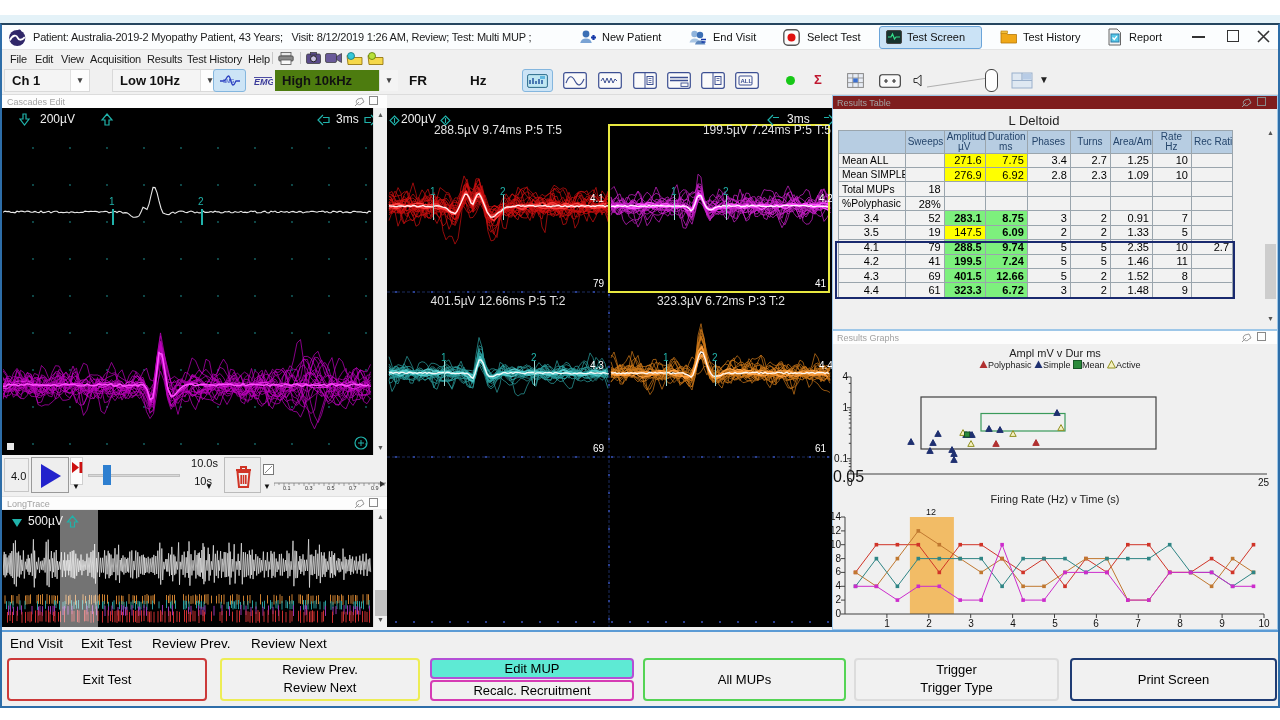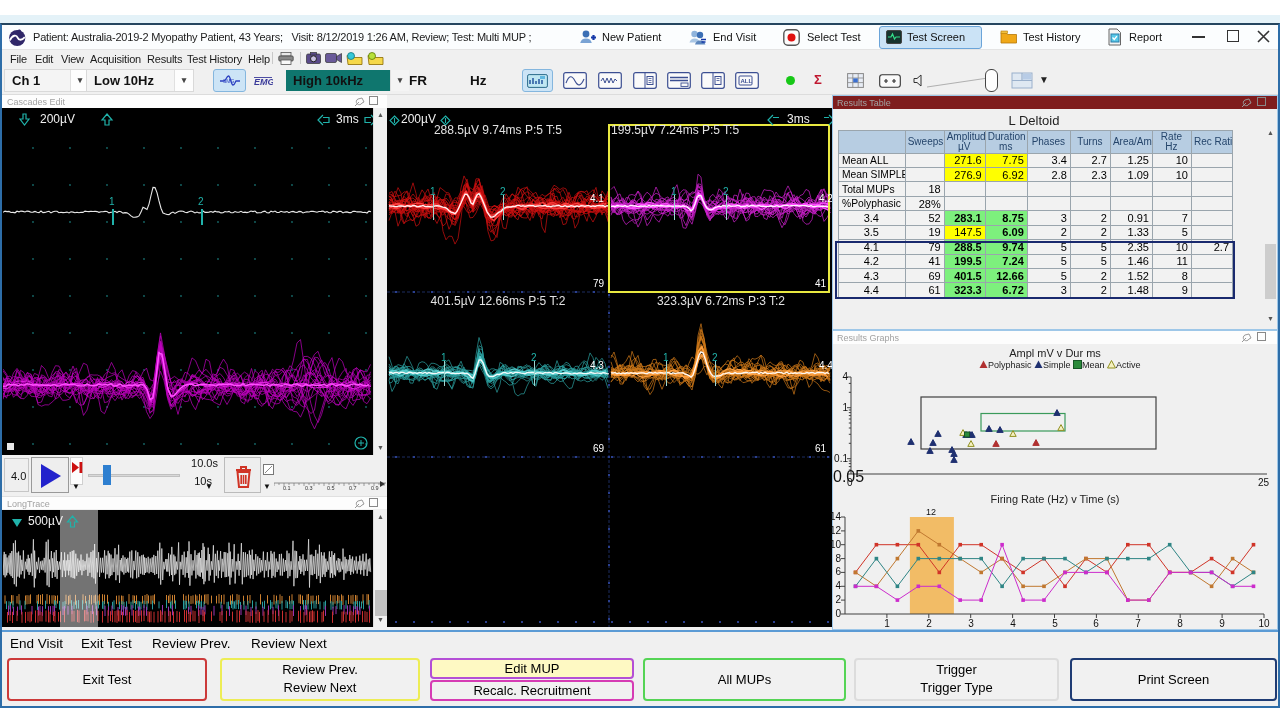--- a/index.html
+++ b/index.html
@@ -110,32 +110,32 @@
   <circle cx="5" cy="4" r="3.5" fill="#35c8d8" stroke="#11737f" stroke-width="0.8"></circle>
  </svg>
  <svg style="left:365px;top:2px" width="17" height="13" viewBox="0 0 17 13">
   <path d="M1 3.5 h5 l1.5 2 h8.5 v7 h-14 z" fill="#f5d84a" stroke="#8a6a00" stroke-width="0.8"></path>
   <circle cx="5" cy="4" r="3.5" fill="#b8e03a" stroke="#5a7a00" stroke-width="0.8"></circle>
  </svg>
 </div>
 
 <div class="abs" style="left:0;top:41px;width:1276px;height:29px;background:#f0f0f0;border-bottom:1px solid #dcdcdc">
  <div class="combo-ch" style="left:2px;width:86px">Ch 1<div class="chv">▾</div></div>
- <div class="combo-ch" style="left:84px;width:108px">Low 10Hz<div class="chv">▾</div></div>
+ <div class="combo-ch" style="left:110px;width:108px">Low 10Hz<div class="chv">▾</div></div>
  <div class="tbtn hl" style="left:211px;width:33px">
    <svg style="left:5px;top:4px" width="22" height="13" viewBox="0 0 22 13">
           <path d="M1 7 h4 c2 0 2.5 -5 4.5 -5 s2.5 9 4.5 9 s2.5 -4 3 -4 h4" stroke="#2a3fc0" stroke-width="1.3" fill="none"></path>
           <text x="4" y="9" font-size="5" fill="#2a3fc0">SMG</text>
         </svg>
  </div>
  <svg style="left:251px;top:10px" width="20" height="11" viewBox="0 0 20 11">
         <text x="1" y="9" font-size="9" font-style="italic" fill="#3a3a9a" font-weight="bold" font-family="Liberation Sans">EMG</text>
         <path d="M1 1.5 h18" stroke="#3a3a9a" stroke-width="0.9"></path>
       </svg>
- <div class="combo-ch" style="left:283px;width:125px;background:#0f766e;border-color:#f0f0f0">High 10kHz<div class="chv" style="background:#f4f4f4">▾</div></div>
+ <div class="combo-ch" style="left:272px;width:125px;background:#4d7c0f;border-color:#f0f0f0">High 10kHz<div class="chv" style="background:#f4f4f4">▾</div></div>
  <div class="abs" style="left:407px;top:7px;font-size:13.5px;font-weight:bold;color:#111">FR</div>
  <div class="abs" style="left:468px;top:7px;font-size:13.5px;font-weight:bold;color:#111">Hz</div>
  <div class="tbtn hl" style="left:520px;width:31px">
   <svg style="left:4px;top:4px" width="21" height="14" viewBox="0 0 21 14">
    <rect x="0.6" y="0.6" width="19.8" height="12.8" rx="1.5" fill="#bfe6f2" stroke="#2a6a8a"></rect>
    <path d="M3 10 v-4 M6 10 v-6 M9 10 v-3 M12 10 v-5 M15 10 v-4" stroke="#1a4a9a" stroke-width="1.4"></path>
    <rect x="13" y="2" width="5" height="3" fill="#60b8e0"></rect>
   </svg>
  </div>
 <svg class="icb" style="left:561px" width="24" height="17" viewBox="0 0 24 17">
@@ -690,21 +690,21 @@
         <path d="M5.5 1 L10 5.5 L5.5 10 L1 5.5 z M5.5 3 v5" fill="none" stroke="#20b2aa" stroke-width="1.1"></path>
       </svg>
   <div class="scale-lbl" style="left:400px;top:4px">3ms</div>
   <svg style="left:380px;top:6px" width="13" height="12" viewBox="0 0 13 12">
         <path d="M6 1 l-5 5 5 5 M6 3.5 h6" fill="none" stroke="#20b2aa" stroke-width="1.2"></path>
       </svg>
   <svg style="left:436px;top:6px" width="13" height="12" viewBox="0 0 13 12">
         <path d="M6 1 l5 5 -5 5 M6 3.5 h-5" fill="none" stroke="#20b2aa" stroke-width="1.2"></path>
       </svg>
   <div class="qlbl" style="left:0;top:15px;width:222px;text-align:center">288.5µV 9.74ms P:5 T:5</div>
-  <div class="qlbl" style="left:224px;top:15px;width:220px;text-align:left">199.5µV 7.24ms P:5 T:5</div>
+  <div class="qlbl" style="left:224px;top:15px;width:220px;text-align:right">199.5µV 7.24ms P:5 T:5</div>
   <div class="qlbl" style="left:0;top:186px;width:222px;text-align:center">401.5µV 12.66ms P:5 T:2</div>
   <div class="qlbl" style="left:224px;top:186px;width:220px;text-align:center">323.3µV 6.72ms P:3 T:2</div>
   <div class="wlbl" style="left:203px;top:85px">4.1</div>
   <div class="wlbl" style="left:432px;top:85px">4.2</div>
   <div class="wlbl" style="left:203px;top:252px">4.3</div>
   <div class="wlbl" style="left:432px;top:252px">4.4</div>
   <div class="wlbl" style="left:206px;top:170px">79</div>
   <div class="wlbl" style="left:428px;top:170px">41</div>
   <div class="wlbl" style="left:206px;top:335px">69</div>
   <div class="wlbl" style="left:428px;top:335px">61</div>
@@ -1081,21 +1081,21 @@
   <div class="abs" style="left:79px;top:4px;font-size:13.5px;color:#000">Exit Test</div>
   <div class="abs" style="left:150px;top:4px;font-size:13.5px;color:#000">Review Prev.</div>
   <div class="abs" style="left:249px;top:4px;font-size:13.5px;color:#000">Review Next</div>
 </div>
 <div class="abs" style="left:0;top:631px;width:1276px;height:50px;background:#f0f0f0">
   <div class="btm-btn" style="left:5px;top:2px;width:200px;height:43px;border:2px solid #cc3a3a;line-height:40px">Exit Test</div>
   <div class="btm-btn" style="left:218px;top:2px;width:200px;height:43px;border:2px solid #eded55">
     <div style="margin-top:2px">Review Prev.</div>
         <div style="margin-top:3px">Review Next</div>
   </div>
-  <div class="btm-btn" style="left:428px;top:2px;width:204px;height:21px;border:2px solid #b44fd6;background:#fef9c3;line-height:17px">Edit MUP</div>
+  <div class="btm-btn" style="left:428px;top:2px;width:204px;height:21px;border:2px solid #b44fd6;background:#5eead4;line-height:17px">Edit MUP</div>
   <div class="btm-btn" style="left:428px;top:24px;width:204px;height:21px;border:2px solid #d63cb4;line-height:17px">Recalc. Recruitment</div>
   <div class="btm-btn" style="left:641px;top:2px;width:203px;height:43px;border:2px solid #55d455;line-height:40px">All MUPs</div>
   <div class="btm-btn" style="left:852px;top:2px;width:205px;height:43px;border:2px solid #dcdcdc">
     <div style="margin-top:2px">Trigger</div>
         <div style="margin-top:3px">Trigger Type</div>
   </div>
   <div class="btm-btn" style="left:1068px;top:2px;width:207px;height:43px;border:2px solid #1f3c74;line-height:40px">Print Screen</div>
 </div>
 </div>
 </body></html>

